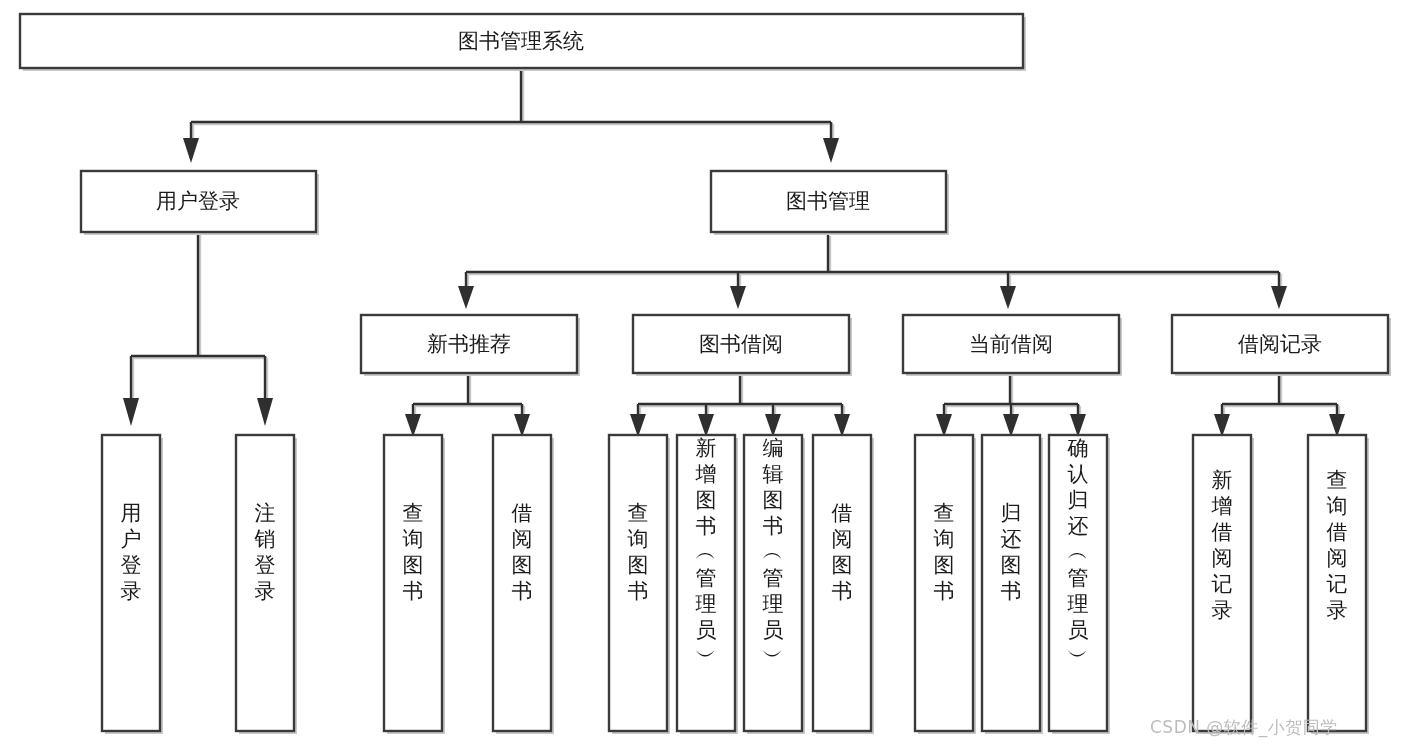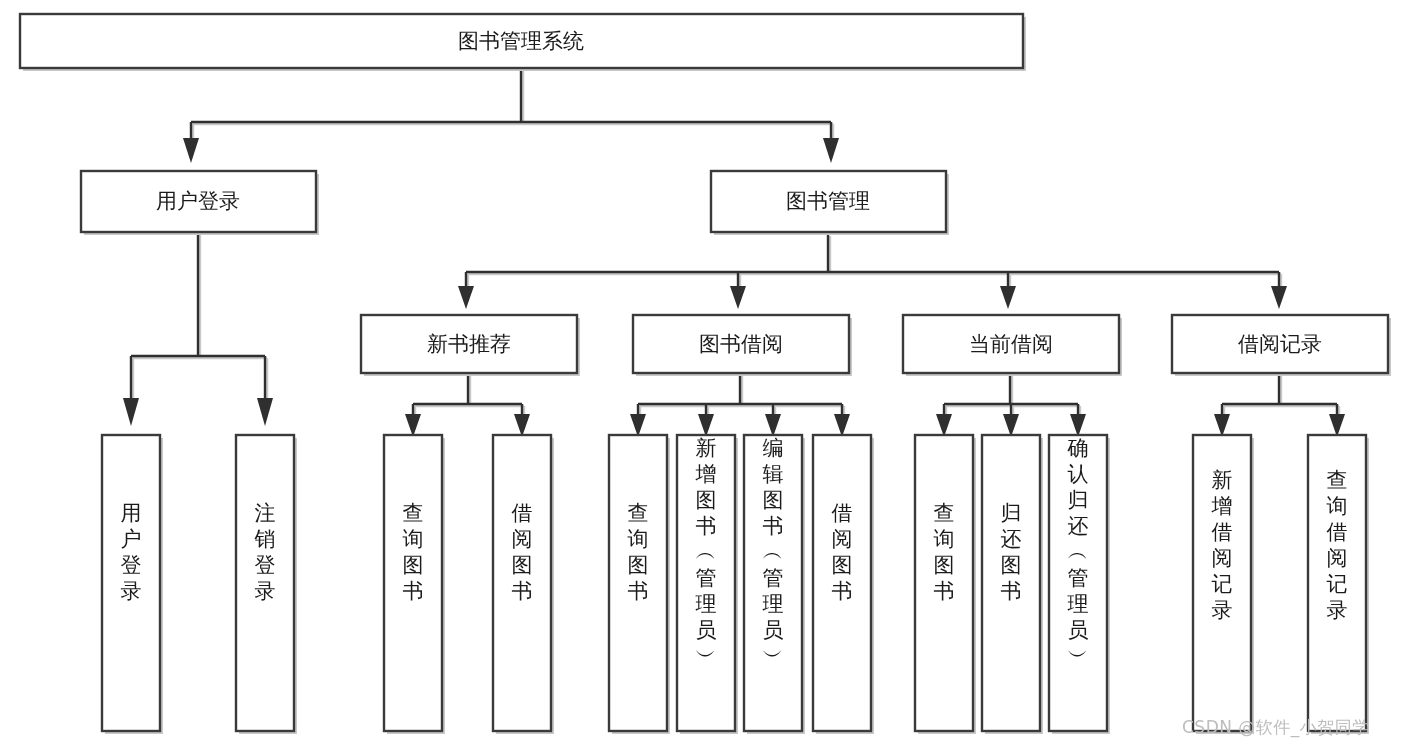--- a/index.html
+++ b/index.html
@@ -27,21 +27,21 @@
     font-size:21px;
     text-anchor:middle;
   }
   .watermark{
     position:absolute;
     color:#bdbdbd;
     font-family:"DejaVu Sans","Liberation Sans",sans-serif;
     font-size:17px;
     white-space:nowrap;
     letter-spacing:0.5px;
-    left:1182px;
+    left:1150px;
     top:716px;
     user-select:none;
   }
 </style>
 </head>
 <body>
 
 <div id="diagram-root">
 
   <svg class="canvas" viewBox="0 0 1405 747" xmlns="http://www.w3.org/2000/svg">

